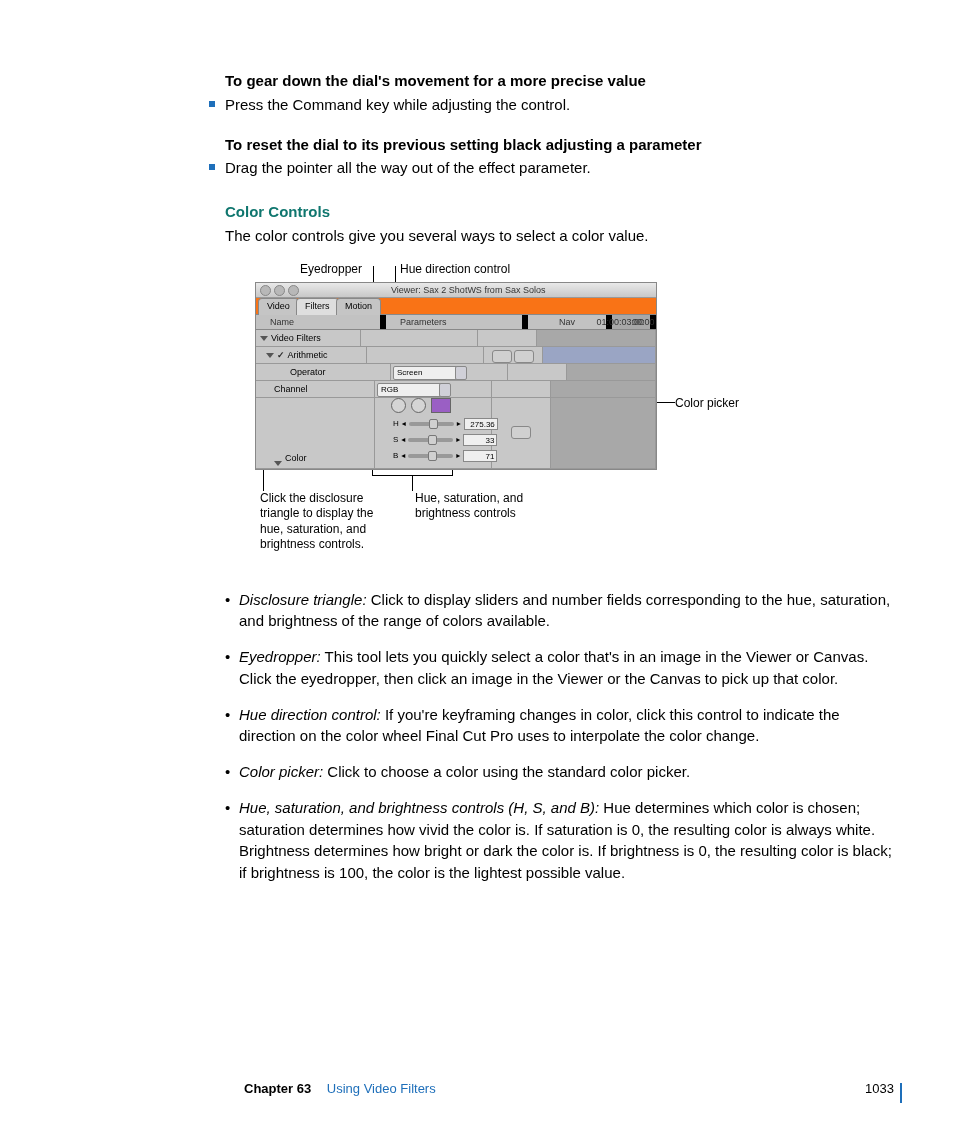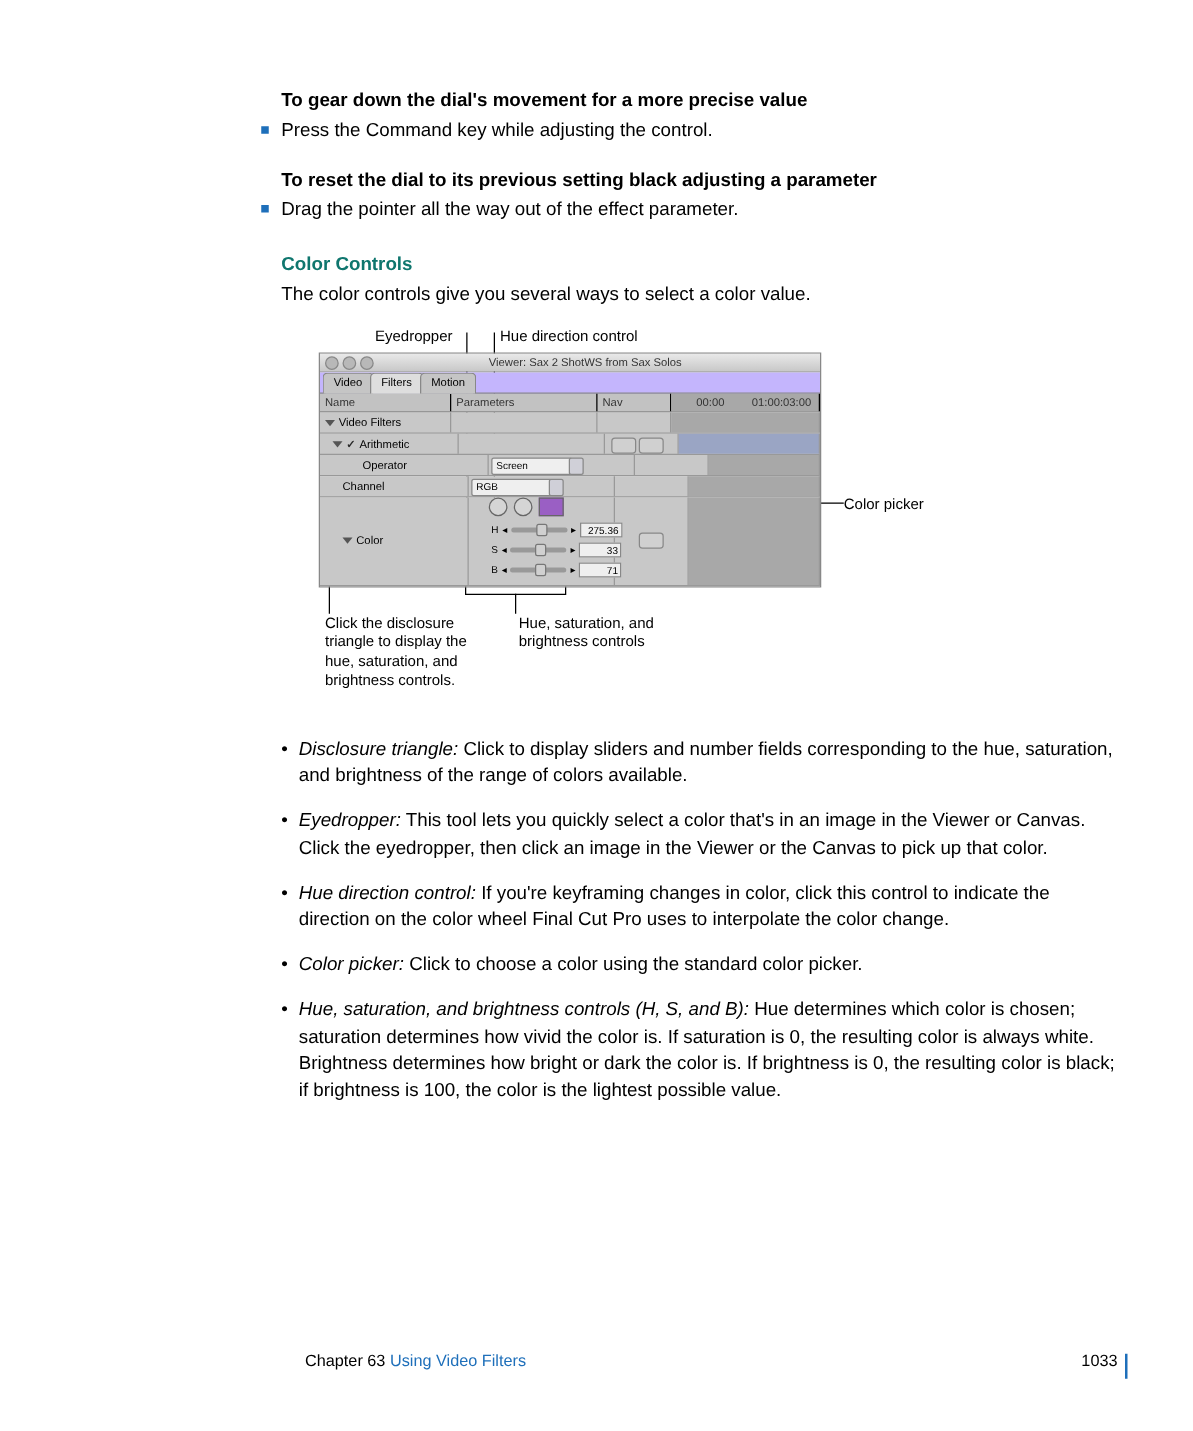--- a/index.html
+++ b/index.html
@@ -11,29 +11,29 @@
 .section-heading{color:#0f766e;font-weight:700;margin-top:22px;margin-bottom:2px}
 .para{margin-bottom:22px}
 .figure-area{position:relative;width:540px;height:300px;margin:10px auto 20px 30px}
 .callout{position:absolute;font-size:12px;color:#000;line-height:1.3}
 .callout-line{position:absolute;background:#000}
 .screenshot{position:absolute;left:0;top:13px;width:400px;border:1px solid #888}
 .ss-title{height:14px;background:linear-gradient(#e9e9e9,#c8c8c8);border-bottom:1px solid #999;position:relative}
 .ss-traffic{position:absolute;left:4px;top:2px;display:flex;gap:3px}
 .ss-traffic span{width:9px;height:9px;border-radius:50%;background:#b8b8b8;border:1px solid #888}
 .ss-viewer-label{position:absolute;left:135px;top:1px;font-size:9px;color:#333}
-.ss-tabs{height:16px;background:#c4b5fd;border-bottom:1px solid #888;position:relative;font-size:9px}
+.ss-tabs{height:16px;background:#f97316;border-bottom:1px solid #888;position:relative;font-size:9px}
 .ss-tab{position:absolute;top:0;height:14px;padding:1px 8px;background:#c5c5c5;border:1px solid #888;border-bottom:none;border-radius:4px 4px 0 0}
 .ss-hdr{height:14px;background:#c2c2c2;border-bottom:1px solid #888;display:flex;font-size:9px;color:#333}
-.ss-hdr>div{border-right:1px solid #000000;padding:1px 4px}
+.ss-hdr>div{border-right:6px solid #000000;padding:1px 14px}
 .ss-row{height:16px;border-bottom:1px solid #999;display:flex;font-size:9px;background:#c8c8c8}
 .ss-row>div{border-right:1px solid #999;padding:2px 4px}
 .ss-col-name{width:96px}
 .ss-col-param{width:108px;position:relative}
-.ss-col-nav{width:50px;position:relative}
+.ss-col-nav{width:50px;text-align:center;position:relative}
 .ss-col-tl{flex:1;background:#a8a8a8;position:relative}
 .tri{display:inline-block;width:0;height:0;border-left:4px solid transparent;border-right:4px solid transparent;border-top:5px solid #555;margin-right:3px;vertical-align:middle}
 .chk{color:#2a2a2a;font-weight:bold;margin-right:3px}
 .dropdown{position:absolute;left:2px;top:2px;height:12px;width:60px;background:#efefef;border:1px solid #888;border-radius:2px;font-size:8px;padding-left:3px}
 .dropdown-arr{position:absolute;left:64px;top:2px;width:10px;height:12px;background:#d0d0d8;border:1px solid #888;border-radius:2px}
 .ss-color-row{height:70px;border-bottom:1px solid #999;display:flex;font-size:9px;background:#c8c8c8}
 .ss-color-row>div{border-right:1px solid #999;padding:2px 4px}
 .color-ctrls{position:relative;width:108px}
 .icon-circle{position:absolute;width:13px;height:13px;border:1px solid #666;border-radius:50%;background:#d5d5d5;top:0}
 .swatch{position:absolute;left:56px;top:0;width:18px;height:13px;background:#9a5fc4;border:1px solid #666}
@@ -41,21 +41,21 @@
 .mini-slider{width:45px;height:4px;background:#999;border-radius:2px;position:relative}
 .mini-slider::after{content:"";position:absolute;width:7px;height:8px;background:#d0d0d0;border:1px solid #777;border-radius:2px;top:-3px;left:20px}
 .mini-val{width:30px;height:10px;background:#efefef;border:1px solid #888;font-size:8px;text-align:right;padding-right:2px}
 .nav-btn{display:inline-block;width:18px;height:11px;background:#d0d0d0;border:1px solid #888;border-radius:3px;margin:1px}
 .bullet-list{margin-top:0}
 .bullet-item{display:flex;margin-bottom:14px}
 .dot{width:4px;margin-right:10px;padding-top:0}
 .bullet-body{flex:1}
 .term{font-style:italic}
 .footer{position:absolute;bottom:46px;left:244px;right:60px;font-size:13px}
-.footer .chap{font-weight:400;margin-right:0}
+.footer .chap{font-weight:700;margin-right:12px}
 .footer .title{color:#1e6fba}
 .footer .pnum{position:absolute;right:0;font-weight:400}
 .footer-bar{position:absolute;right:52px;bottom:42px;width:2px;height:20px;background:#1e6fba}
 </style>
 </head>
 <body>
 
 <div class="page">
 <div class="content">
 
@@ -145,21 +145,21 @@
     <div class="ss-row">
       <div class="ss-col-name" style="padding-left:18px"><span>Channel</span></div>
       <div class="ss-col-param">
               <div class="dropdown">RGB</div>
               <div class="dropdown-arr"></div>
             </div>
       <div class="ss-col-nav"></div>
             <div class="ss-col-tl"></div>
     </div>
     <div class="ss-color-row">
-      <div class="ss-col-name" style="padding-left:18px;display:flex;align-items:center">
+      <div class="ss-col-name" style="padding-left:18px;display:flex;align-items:flex-end">
               <span class="tri"></span>
               <span>Color</span>
             </div>
       <div class="color-ctrls">
         <div class="icon-circle" style="left:16px"></div>
         <div class="icon-circle" style="left:36px"></div>
         <div class="swatch"></div>
         <div class="hsb-row" style="top:20px">
           <span>H</span>
                 <span>◂</span>

